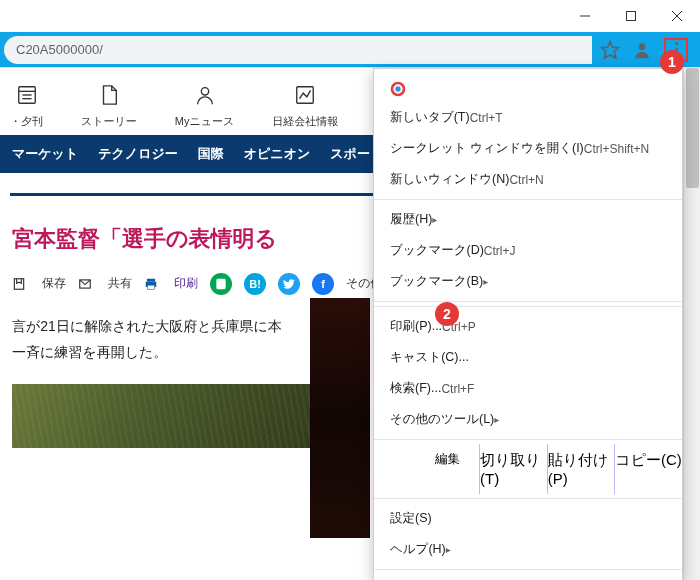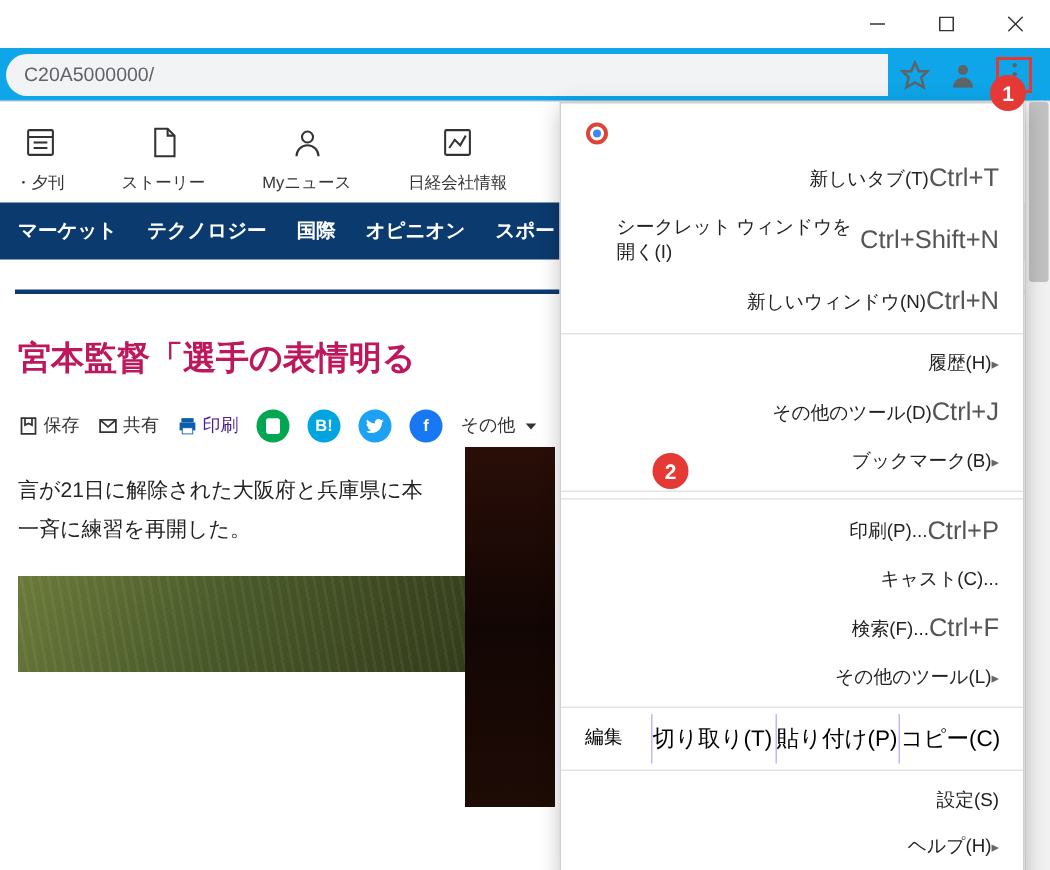--- a/index.html
+++ b/index.html
@@ -31,41 +31,41 @@
 .nav-icon .ibox svg { width: 22px; height: 22px; stroke: #333; fill: none; stroke-width: 1.5; }
 
 .tabbar { background: #0b3a6f; display: flex; gap: 20px; padding: 10px 12px; color: #fff; font-weight: bold; font-size: 13px; }
 .tabbar .tab { white-space: nowrap; text-align: right; }
 
 .sep { height: 3px; background: #0b3a6f; margin: 20px 10px 0 10px; }
 
 .headline { font-size: 22px; font-weight: bold; padding: 28px 12px 18px 12px; color: #be185d; line-height: 1.4; }
 
 .actions { display: flex; align-items: center; gap: 12px; padding: 0 12px 14px 12px; font-size: 12px; color: #333; }
-.actions .act { display: flex; align-items: center; gap: 3px; }
+.actions .act { display: flex; align-items: center; gap: 16px; }
 .actions svg { width: 14px; height: 14px; }
 .sns { width: 22px; height: 22px; border-radius: 50%; display: flex; align-items: center; justify-content: center; color: #fff; font-size: 11px; font-weight: bold; }
 .ev { background: #00a651; } .hb { background: #00a4de; } .tw { background: #1da1f2; } .fb { background: #1877f2; }
 
 .body-text { padding: 4px 12px; font-size: 14px; line-height: 1.9; color: #222; }
 .thumb { margin: 14px 12px; width: 330px; height: 64px; background: linear-gradient(120deg,#6b7a3a 0%,#4a5a2a 40%,#3d4821 70%,#2e3818 100%); position: relative; overflow: hidden; }
 .thumb::before { content:""; position:absolute; inset:0; background: repeating-linear-gradient(80deg, rgba(255,255,255,0.05) 0 2px, transparent 2px 6px); }
 
 
 .menu { position: absolute; top: 68px; right: 17px; width: 310px; background: #fff; border: 1px solid #d0d0d0; box-shadow: 0 4px 14px rgba(0,0,0,.25); font-size: 12.5px; z-index: 10; padding: 6px 0; }
-.menu .mi { display: flex; align-items: center; justify-content: flex-end; padding: 7px 16px; color: #222; cursor: pointer; margin-left: 21px; }
-.menu .mi .rt { color: #555; font-size: 17px; display: flex; align-items: center; gap: 6px; }
+.menu .mi { display: flex; align-items: center; justify-content: flex-start; padding: 7px 16px; color: #222; cursor: pointer; }
+.menu .mi .rt { color: #555; font-size: 12px; display: flex; align-items: center; gap: 6px; }
 .menu hr { border: none; border-top: 1px solid #e4e4e4; margin: 4px 0; }
 .menu .chev::after { content: "▸"; color: #666; font-size: 10px; }
 .menu .zoom-row { display: flex; align-items: center; padding: 4px 10px 4px 16px; }
 .menu .zoom-row .lbl { flex: 1; }
 .menu .zoom-row .zbtn { width: 28px; text-align: center; color: #555; cursor: pointer; font-size: 14px; }
 .menu .zoom-row .zval { width: 44px; text-align: center; }
 .menu .zoom-row .full { width: 24px; text-align: center; }
-.menu .edit-row { display: flex; align-items: stretch; }
+.menu .edit-row { display: flex; align-items: stretch; padding-left: 45px; }
 .menu .edit-row .lbl { padding: 7px 0 7px 16px; width: 60px; }
 .menu .edit-row .seg { flex: 1; border-left: 1px solid #c4b5fd; padding: 7px 0; cursor: pointer; font-size: 15px; }
 .menu .icon-row { padding: 6px 16px 2px 16px; }
 .menu .icon-row svg { width: 16px; height: 16px; }
 
 .sidebox { position: absolute; right: 17px; top: 472px; width: 310px; border: 1px solid #ccc; background: #fff; font-size: 12px; padding: 6px 8px; color: #555; z-index: 5; }
 
 .photo-strip { position: absolute; top: 230px; left: 310px; width: 60px; height: 240px; background: linear-gradient(180deg,#2a0e08 0%,#120604 50%,#1e0b06 100%); z-index: 2; }
 </style>
 </head>
@@ -258,21 +258,21 @@
   <div class="mi">
       <span>新しいウィンドウ(N)</span>
       <span class="rt">Ctrl+N</span>
     </div>
   <hr>
   <div class="mi">
       <span>履歴(H)</span>
       <span class="rt chev"></span>
     </div>
   <div class="mi">
-      <span>その他のツール(D)</span>
+      <span>ブックマーク(D)</span>
       <span class="rt">Ctrl+J</span>
     </div>
   <div class="mi">
       <span>ブックマーク(B)</span>
       <span class="rt chev"></span>
     </div>
   <hr>
   <hr>
   <div class="mi">
       <span>印刷(P)...</span>

